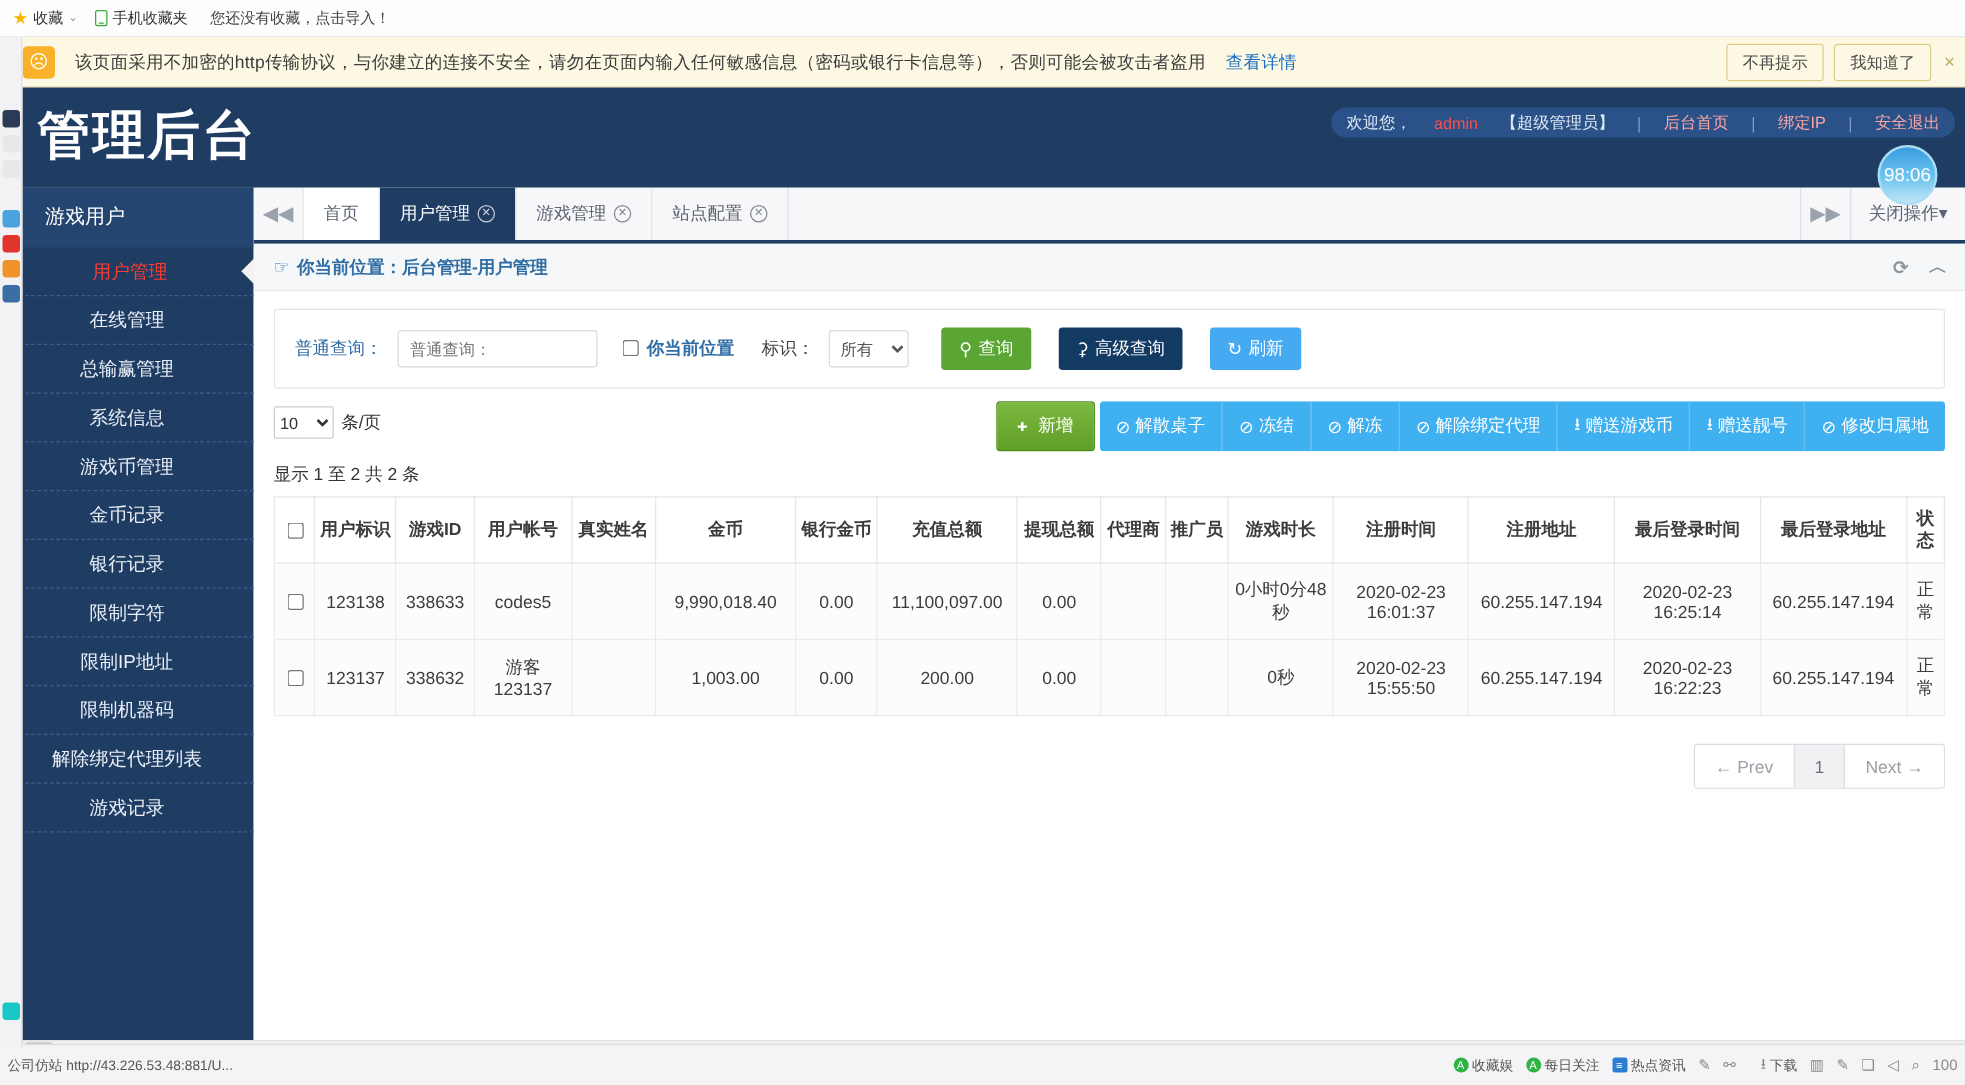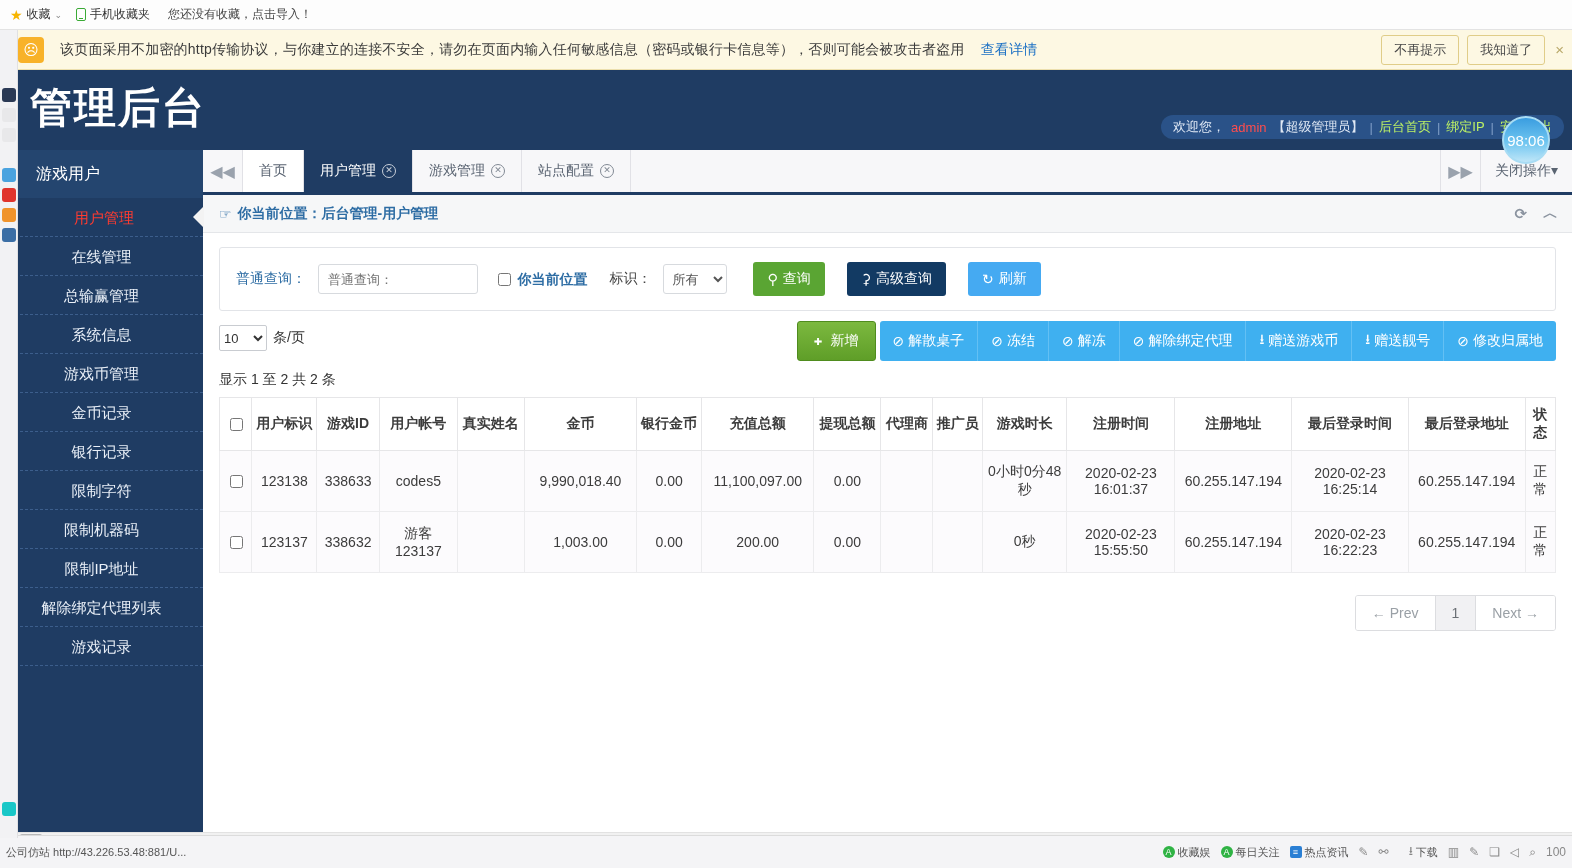--- a/index.html
+++ b/index.html
@@ -68,25 +68,25 @@
   }
   .logo {
     position: absolute; left: 30px; top: 10px;
     color: #fff; font-size: 42px; font-weight: bold; letter-spacing: 2px;
   }
   .user-pill {
     position: absolute; right: 8px; top: 16px;
     background: #2a5288; border-radius: 14px;
     padding: 3px 12px;
     font-size: 13px; color: #dfe8f4;
-    display: flex; align-items: center; gap: 6px; margin-top: 29px;
+    display: flex; align-items: center; gap: 18px;
   }
   .user-pill .uname { color: #ff4d4d; }
   .user-pill .sep { color: #7f9ec6; }
-  .user-pill a { color: #bef264; text-decoration: none; cursor: pointer; text-align: center; }
+  .user-pill a { color: #fca5a5; text-decoration: none; cursor: pointer; text-align: center; }
   .clock {
     position: absolute; right: 22px; top: 46px;
     width: 48px; height: 48px; border-radius: 50%;
     background: linear-gradient(180deg,#3a9de0 0%,#6fc5f0 55%,#bfe6f8 100%);
     border: 2px solid #a8dcf4;
     color: #fff; font-size: 15px;
     display: flex; align-items: center; justify-content: center;
     z-index: 20;
   }
 
@@ -341,22 +341,22 @@
     <div class="side-group">游戏用户</div>
     <div id="side-items">
         <div class="side-item active"><span>用户管理</span></div>
         <div class="side-item"><span>在线管理</span></div>
         <div class="side-item"><span>总输赢管理</span></div>
         <div class="side-item"><span>系统信息</span></div>
         <div class="side-item"><span>游戏币管理</span></div>
         <div class="side-item"><span>金币记录</span></div>
         <div class="side-item"><span>银行记录</span></div>
         <div class="side-item"><span>限制字符</span></div>
+        <div class="side-item"><span>限制IP地址</span></div>
         <div class="side-item"><span>限制机器码</span></div>
-        <div class="side-item"><span>限制IP地址</span></div>
         <div class="side-item"><span>解除绑定代理列表</span></div>
         <div class="side-item"><span>游戏记录</span></div>
       </div>
   </div>
 
   <div class="main">
 
     <div class="tabstrip">
       <div class="tab-nav">◀◀</div>
       <div id="tab-list" style="display:flex;">

